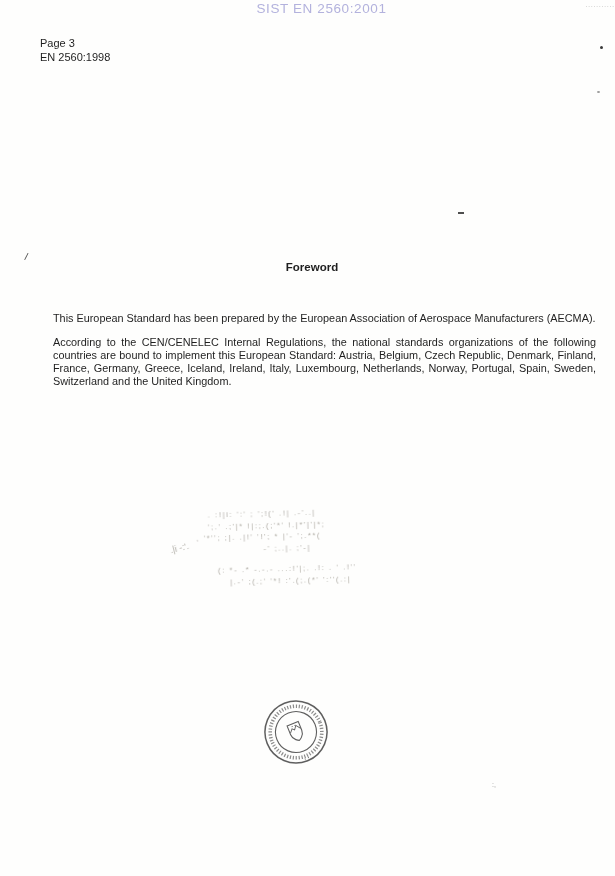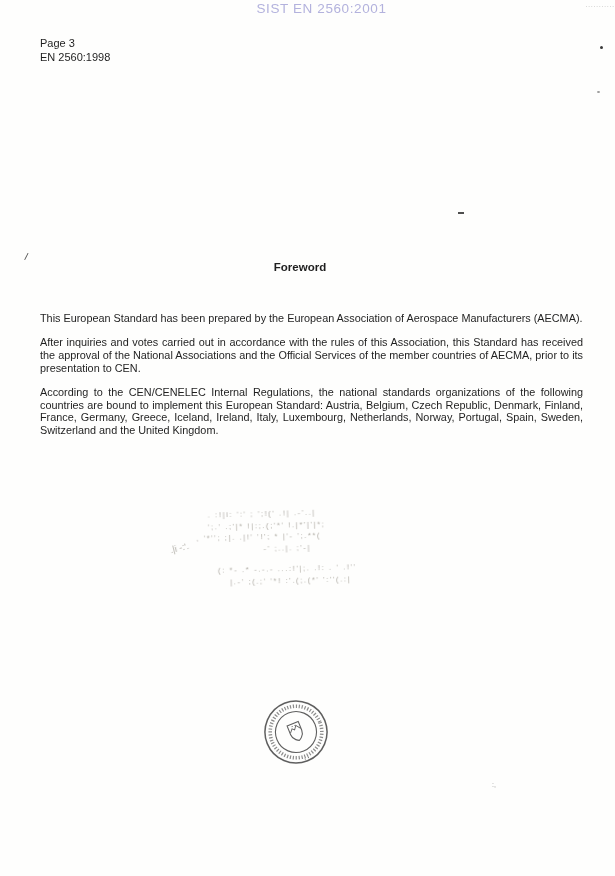--- a/index.html
+++ b/index.html
@@ -19,24 +19,24 @@
     color:#b3b2dd;
     padding-left:14px;
   }
   .page-header{
     position:absolute;top:37px;left:40px;
     font-size:11px;line-height:13.5px;
   }
   .heading{
     position:absolute;top:261px;left:0;width:600px;
     text-align:center;
-    font-size:11.5px;font-weight:bold;
+    font-size:11.5px;font-weight:bold;padding-left:12px;
   }
   .content{
-    position:absolute;top:312px;left:40px;width:543px;
+    position:absolute;top:312px;left:53px;width:543px;
     font-size:10.85px;line-height:12.9px;
   }
   .content p{
     margin:0 0 11px 0;
     text-align:justify;
   }
   
   .faded-stamp{
     position:absolute;
     color:#b4b1aa;
@@ -88,21 +88,20 @@
   <div class="artifact" id="art-dot-1"></div>
   <div class="artifact" id="art-dot-2"></div>
   <div class="artifact" id="art-dash-1"></div>
   <div class="artifact" id="art-apostrophe">/</div>
   <div class="artifact" id="art-speck">:,</div>
 
   <div class="heading">Foreword</div>
 
   <div class="content">
     <p>This European Standard has been prepared by the European Association of Aerospace Manufacturers (AECMA).</p>
-    <p>After inquiries and votes carried out in accordance with the rules of this Association, this Standard has received the approval of the National Associations and the Official Services of the member countries of AECMA, prior to its presentation to CEN.</p>
     <p>According to the CEN/CENELEC Internal Regulations, the national standards organizations of the following countries are bound to implement this European Standard: Austria, Belgium, Czech Republic, Denmark, Finland, France, Germany, Greece, Iceland, Ireland, Italy, Luxembourg, Netherlands, Norway, Portugal, Spain, Sweden, Switzerland and the United Kingdom.</p>
   </div>
 
   <div class="faded-stamp" id="faded-block-1">
     <div>. :!|i: ':' ; ';!(' .!| .-'..|</div>
     <div>';.' .;'|* !|:;.(;'*' !.|*'|'|*;</div>
     <div>, '*''; ;|. .|!' '!'; * |'- ';.**(</div>
     <div>-' ;..|. ;'-|</div>
   </div>
 

